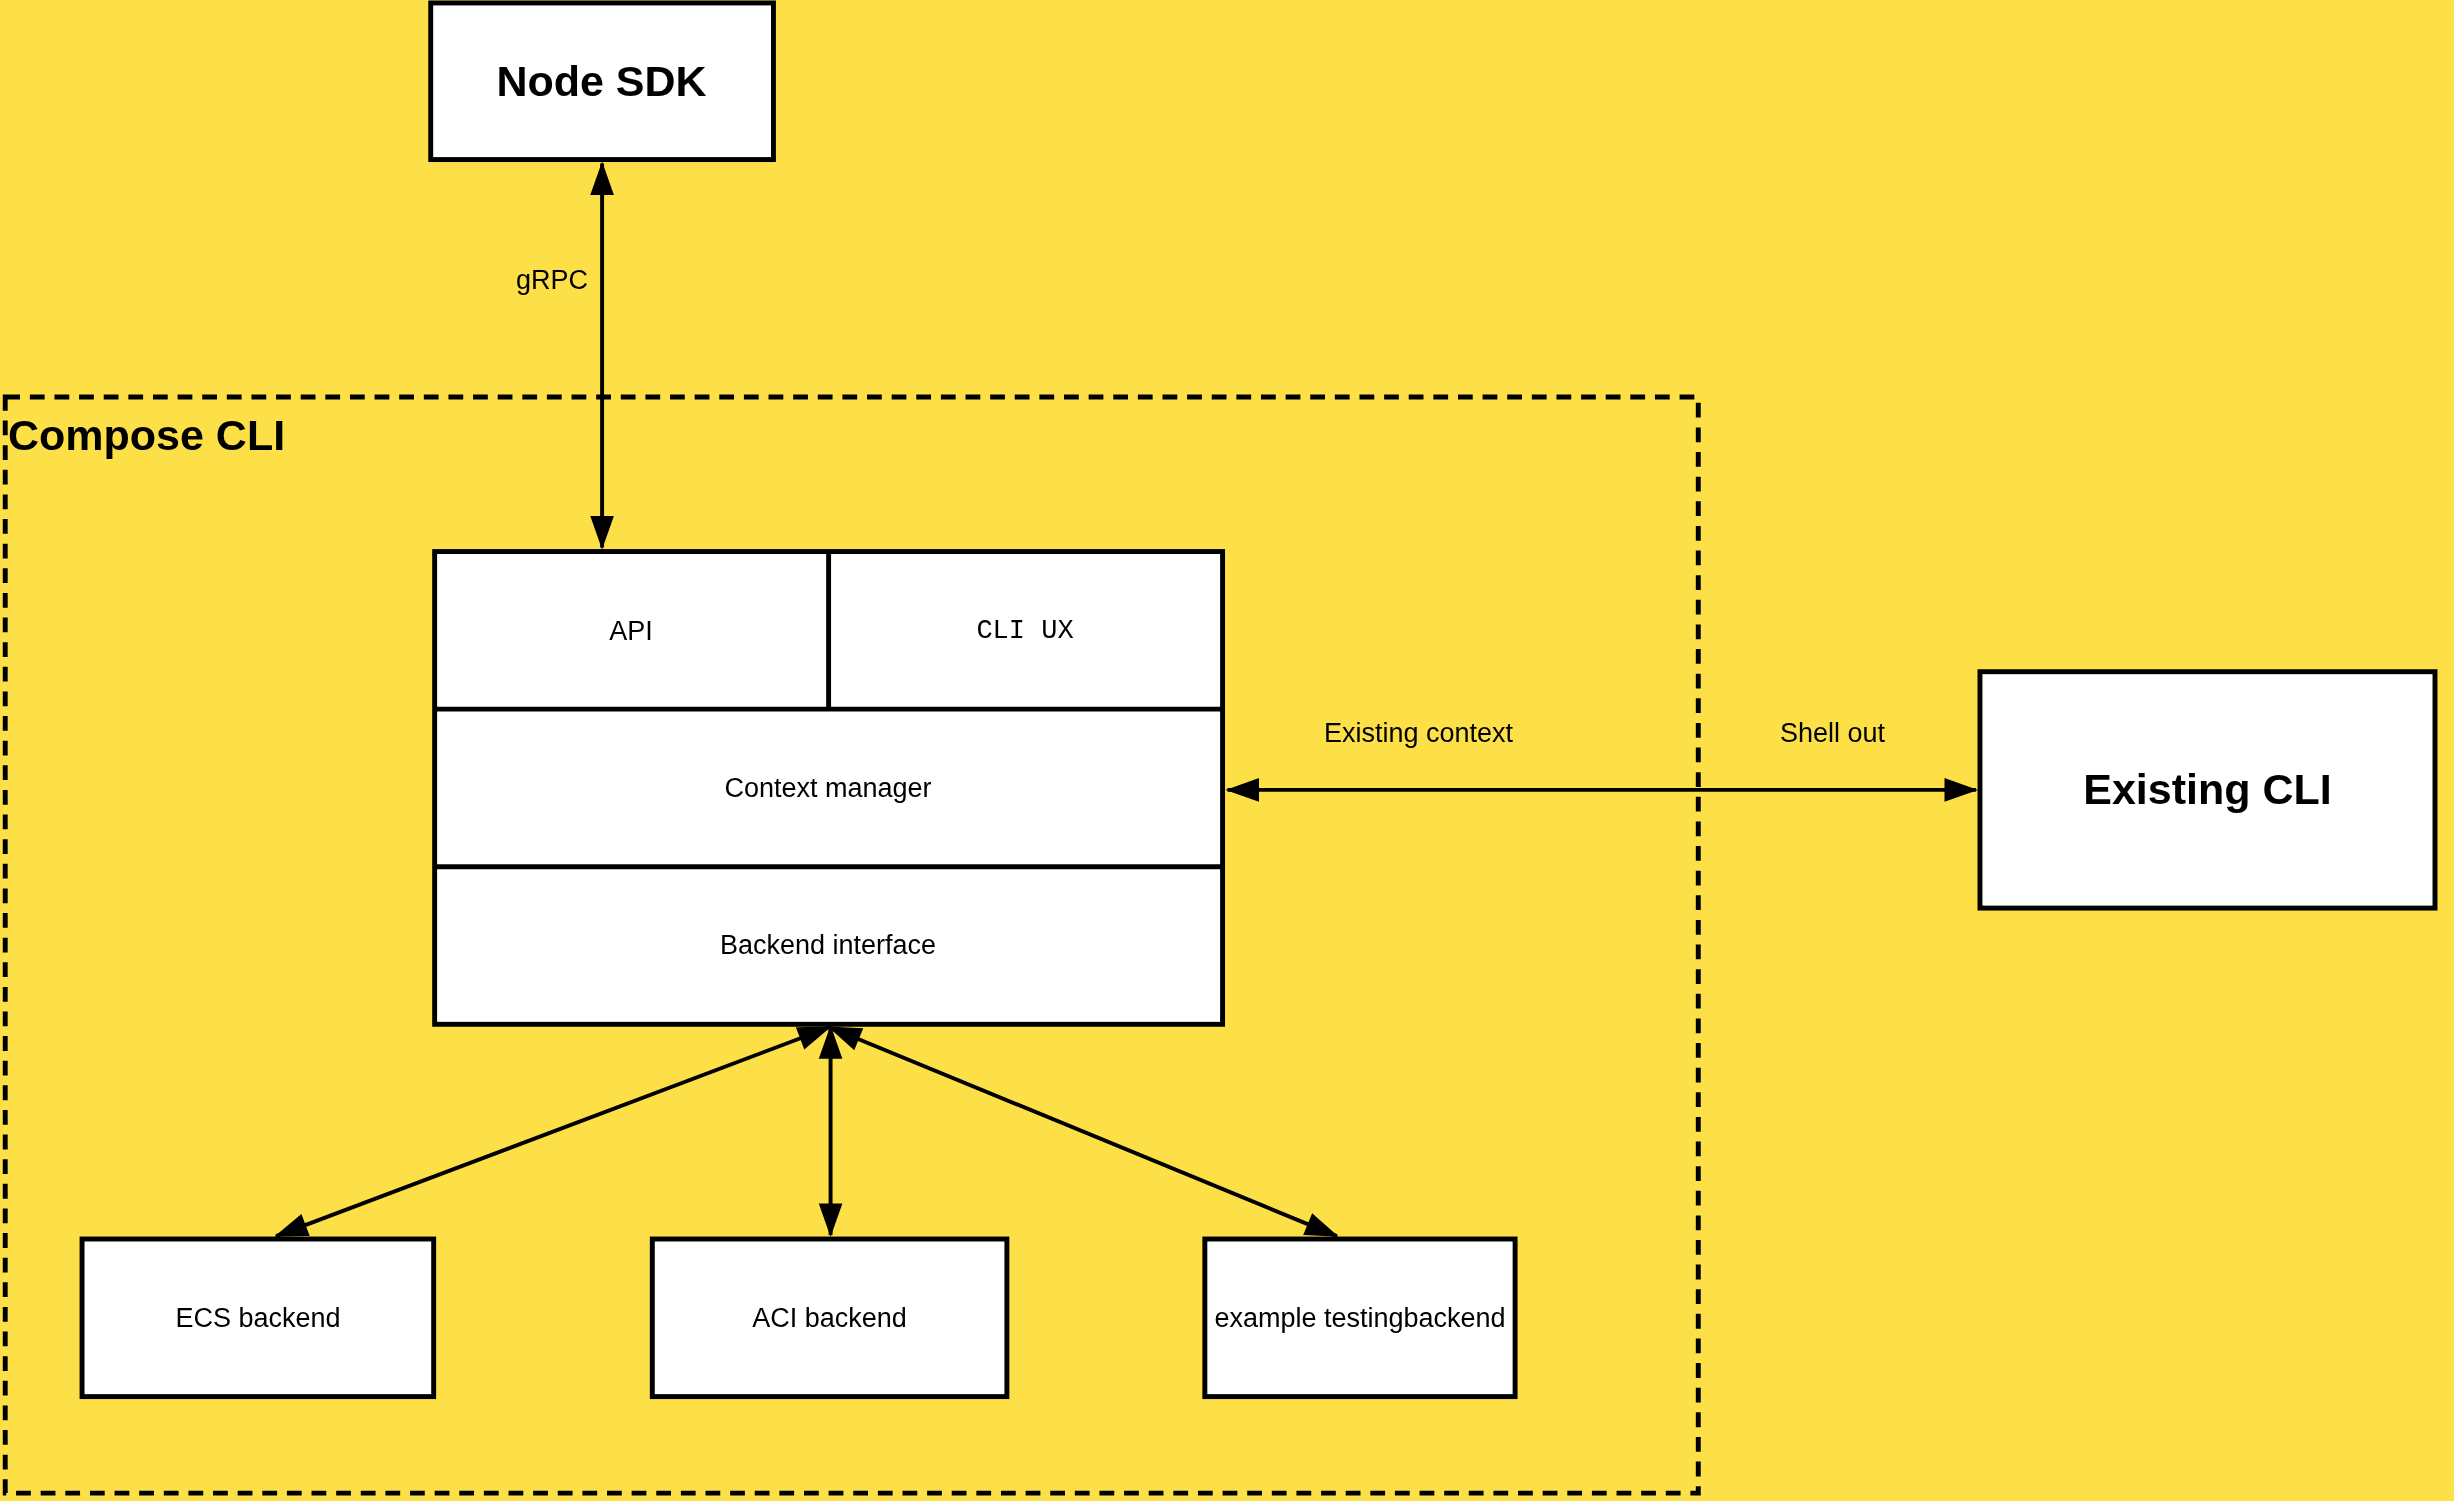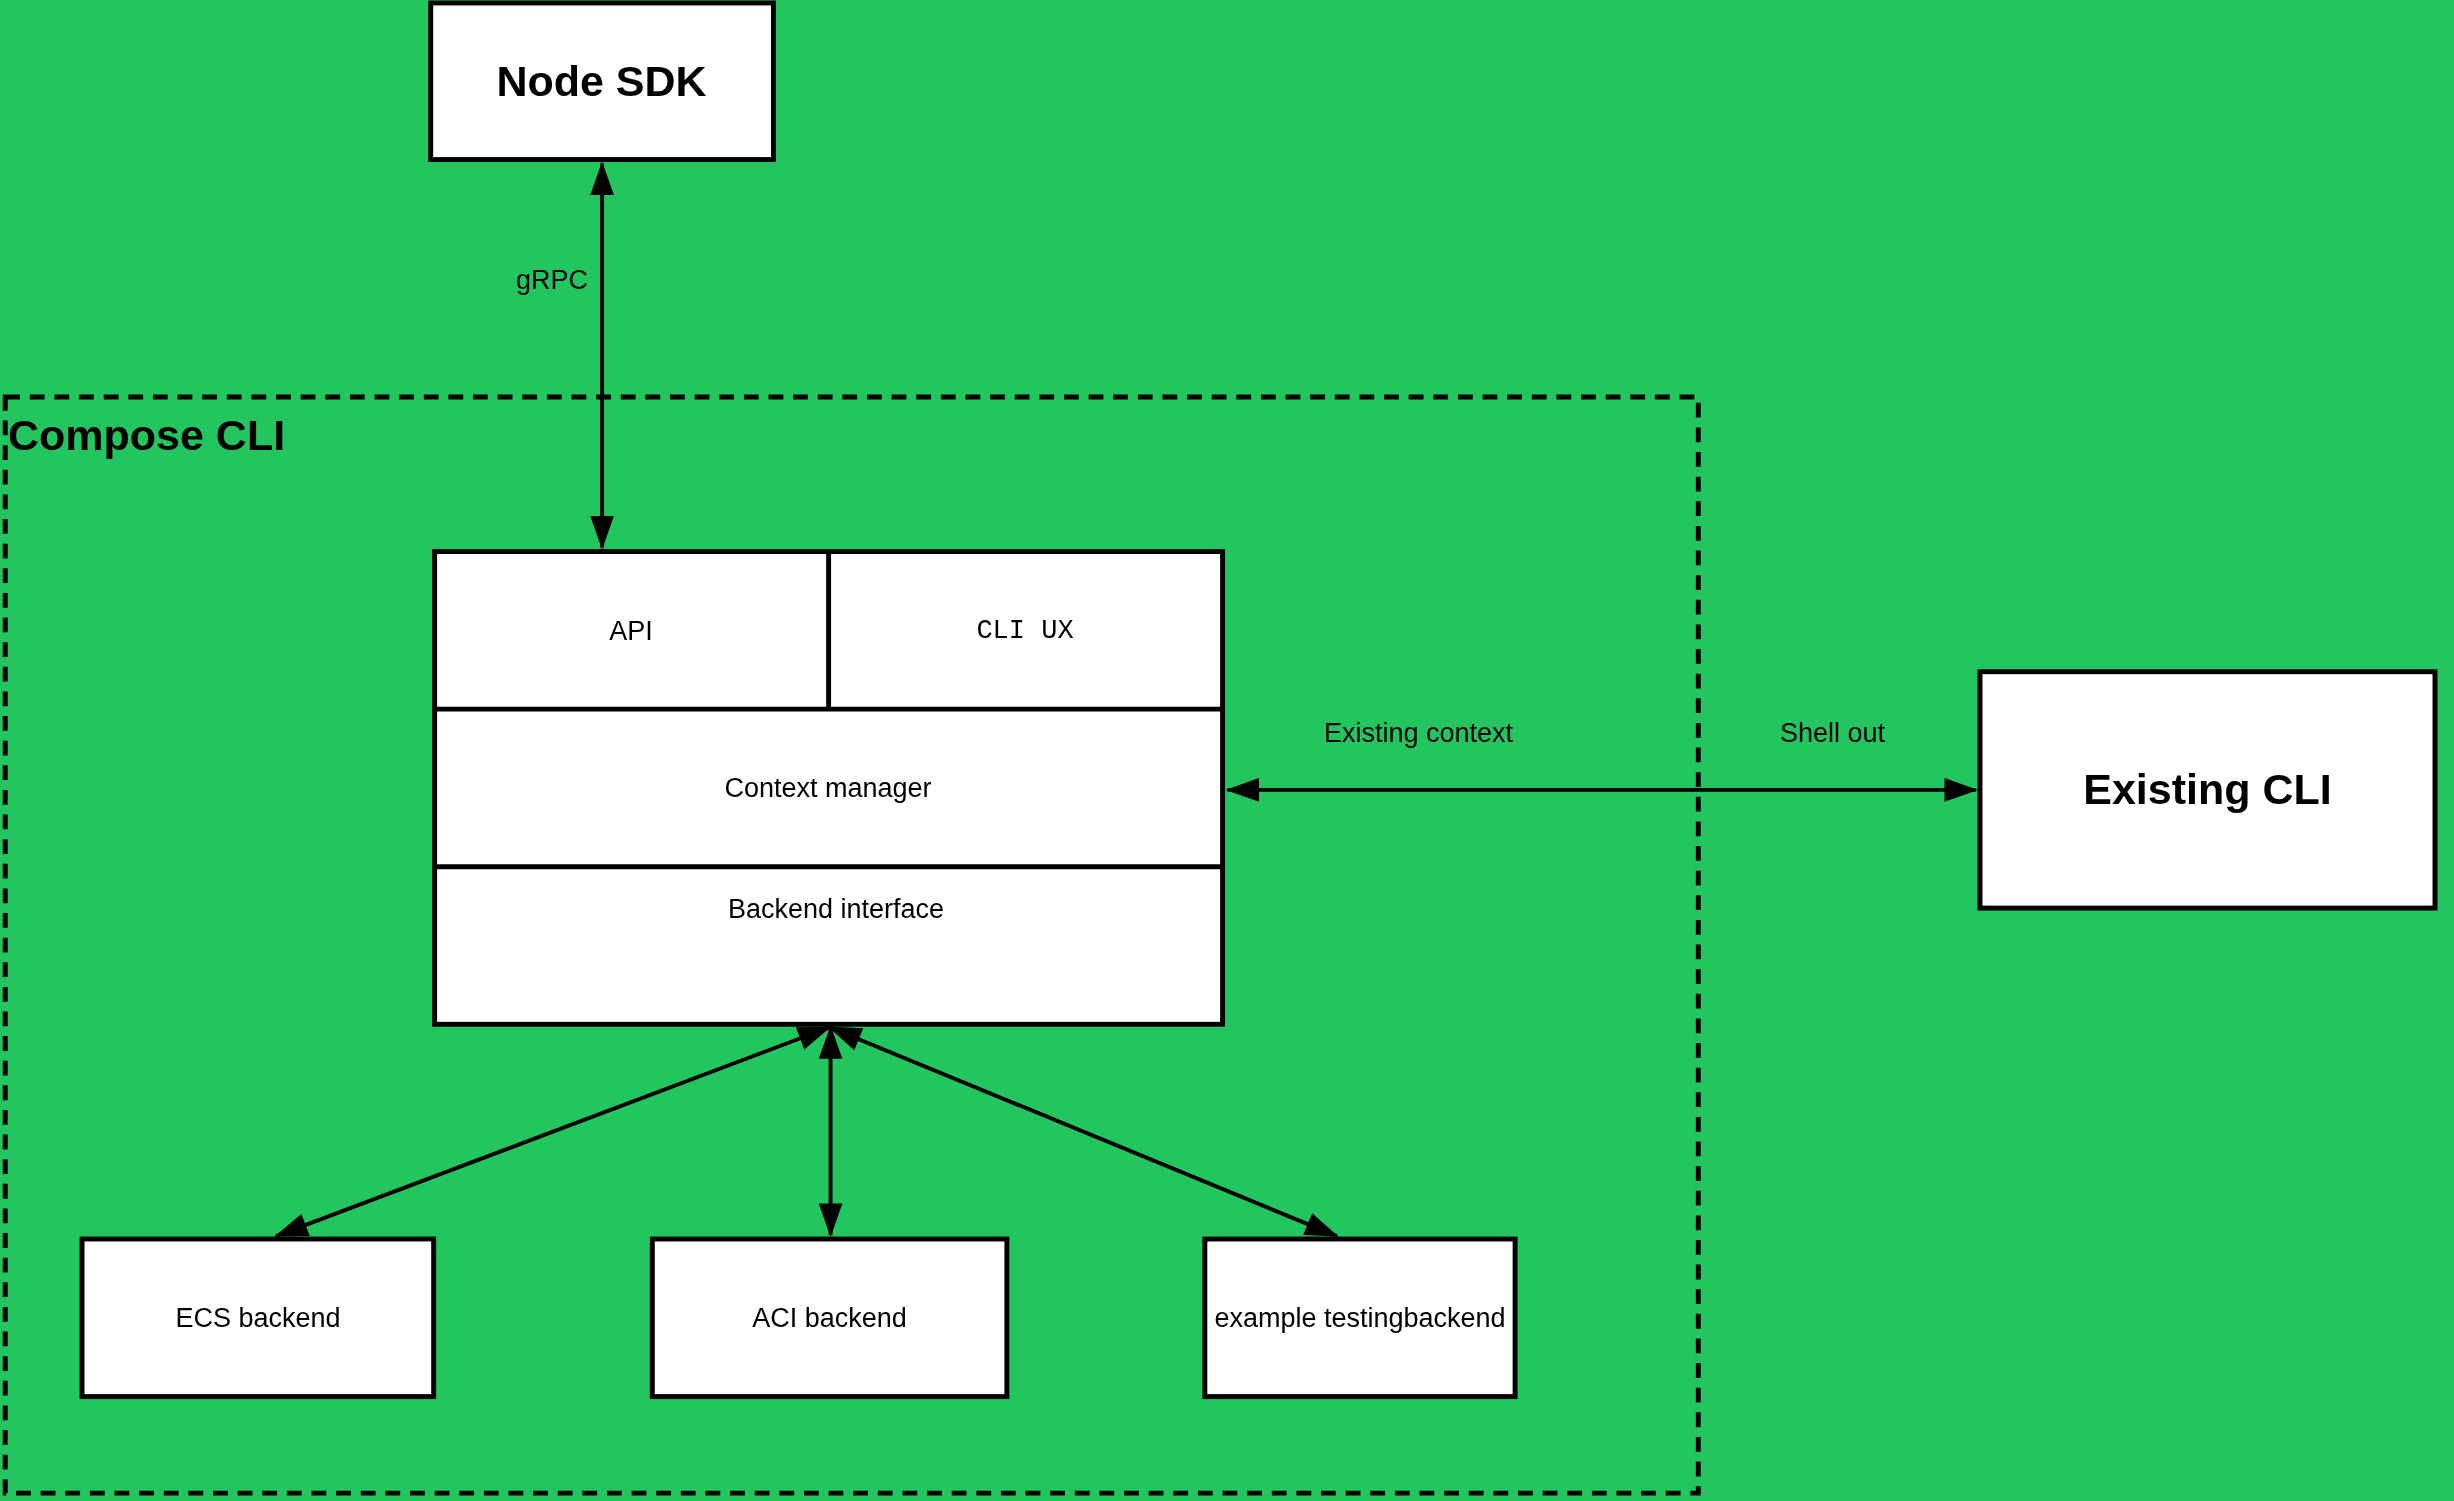--- a/index.html
+++ b/index.html
@@ -1,20 +1,20 @@
 <!DOCTYPE html>
 <html><head>
 <meta charset="utf-8">
 <style>
   html, body { margin: 0; padding: 0; background: #ffffff; }
   .stage {
     position: relative;
     width: 2455px;
     height: 1501px;
-    background: #22c55e;
+    background: #fde047;
     font-family: "Liberation Sans", sans-serif;
     color: #000000;
     overflow: hidden;
   }
   .stage svg.wires {
     position: absolute;
     left: 0; top: 0;
     width: 2455px; height: 1501px;
   }
   .lbl {
@@ -66,21 +66,21 @@
     <line x1="842" y1="1043" x2="1357" y2="1255" stroke="#000000" stroke-width="4" marker-start="url(#arrow)" marker-end="url(#arrow)"></line>
   </svg>
 
   <div class="lbl bold" style="left:430px; top:3px; width:343px; height:157px;">Node SDK</div>
 
   <div class="lbl bold free" style="left:8px; top:410px; line-height:51px;">Compose CLI</div>
 
   <div class="lbl" style="left:434px; top:552px; width:394px; height:158px;">API</div>
   <div class="lbl" style="left:828px; top:552px; width:394px; height:158px;font-family:Liberation Mono, monospace;">CLI UX</div>
   <div class="lbl" style="left:434px; top:709px; width:788px; height:158px;">Context manager</div>
-  <div class="lbl" style="left:434px; top:830px; width:788px; height:158px;padding-left:8px;">Backend interface</div>
+  <div class="lbl" style="left:434px; top:866px; width:788px; height:158px;">Backend interface</div>
 
   <div class="lbl bold" style="left:1980px; top:672px; width:455px; height:236px;">Existing CLI</div>
 
   <div class="lbl" style="left:82px; top:1239px; width:352px; height:158px;">ECS backend</div>
   <div class="lbl" style="left:652px; top:1239px; width:355px; height:158px;">ACI backend</div>
   <div class="lbl multiline" style="left:1205px; top:1239px; width:310px; height:158px;">
     <span>example testing</span>
     <span>backend</span>
   </div>
 

